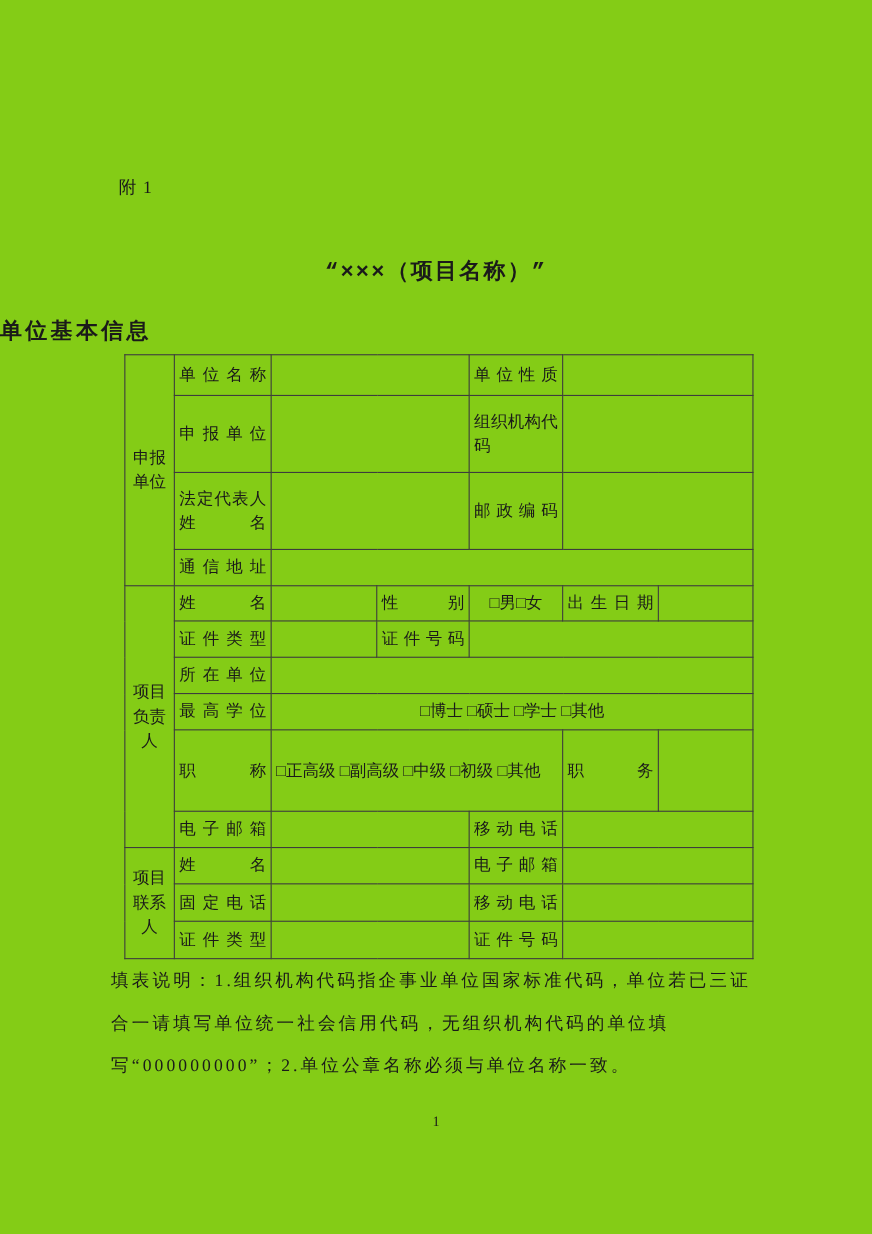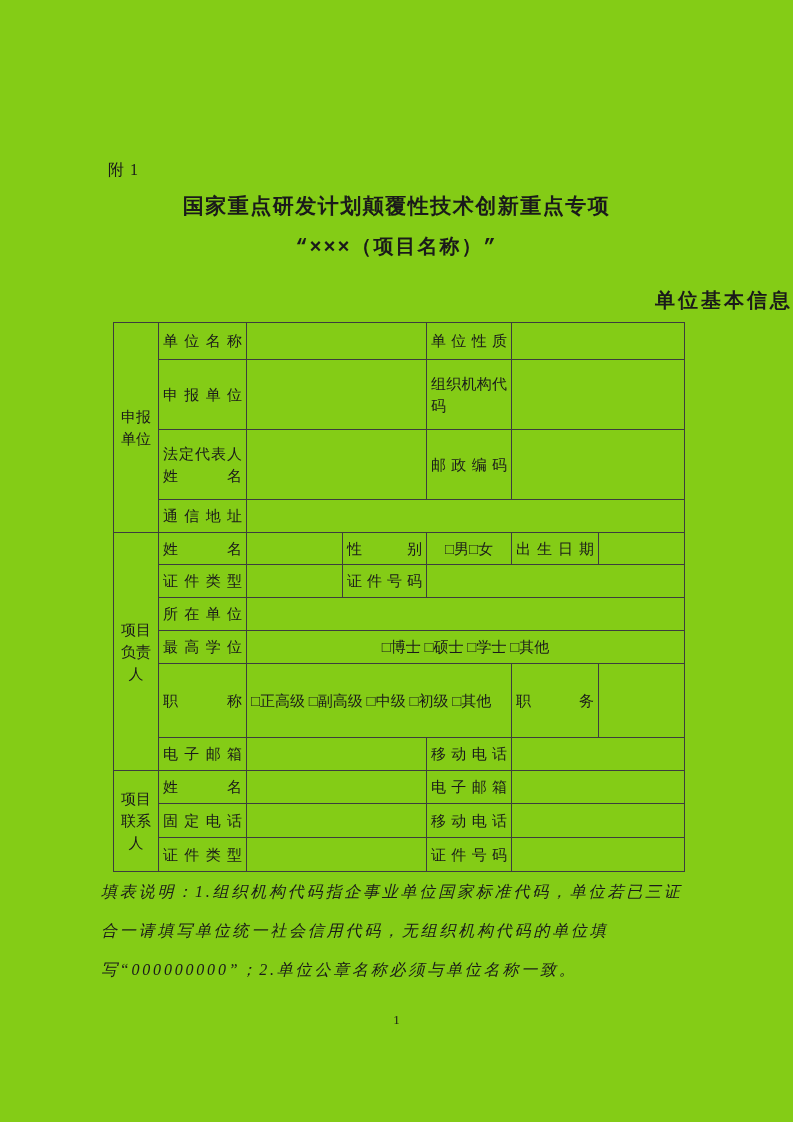--- a/index.html
+++ b/index.html
@@ -37,21 +37,21 @@
     text-align: center;
     font-family: Liberation Mono, monospace;
     font-weight: bold;
     font-size: 20px;
     letter-spacing: 2px;
   }
   .form-title {
     position: absolute;
     left: 0; width: 793px;
     top: 287px;
-    text-align: right;
+    text-align: left;
     font-family: "Liberation Sans", sans-serif;
     font-weight: bold;
     font-size: 20px;
     letter-spacing: 3px;
   }
   table.form {
     position: absolute;
     left: 113px;
     top: 322px;
     width: 571px;
@@ -88,37 +88,35 @@
   tr.h34 { height: 34px; }
   .notes {
     position: absolute;
     left: 101px;
     top: 872px;
     width: 586px;
     font-size: 16px;
     line-height: 39px;
     letter-spacing: 2.8px;
     text-align: left;
-    font-style: italic;
   }
   .page-number {
     position: absolute;
     left: 0; width: 793px;
     top: 1012px;
     text-align: center;
     font-size: 13px;
   }
 </style>
 </head>
 <body>
 
 <div class="page">
 
   <div class="appendix">附 1</div>
-  <div class="doc-title">国家重点研发计划颠覆性技术创新重点专项</div>
   <div class="doc-subtitle">“×××（项目名称）”</div>
   <div class="form-title">单位基本信息</div>
 
   <table class="form">
     <colgroup>
       <col style="width:45px">
         <col style="width:88px">
         <col style="width:96px">
       <col style="width:84px">
         <col style="width:85px">

